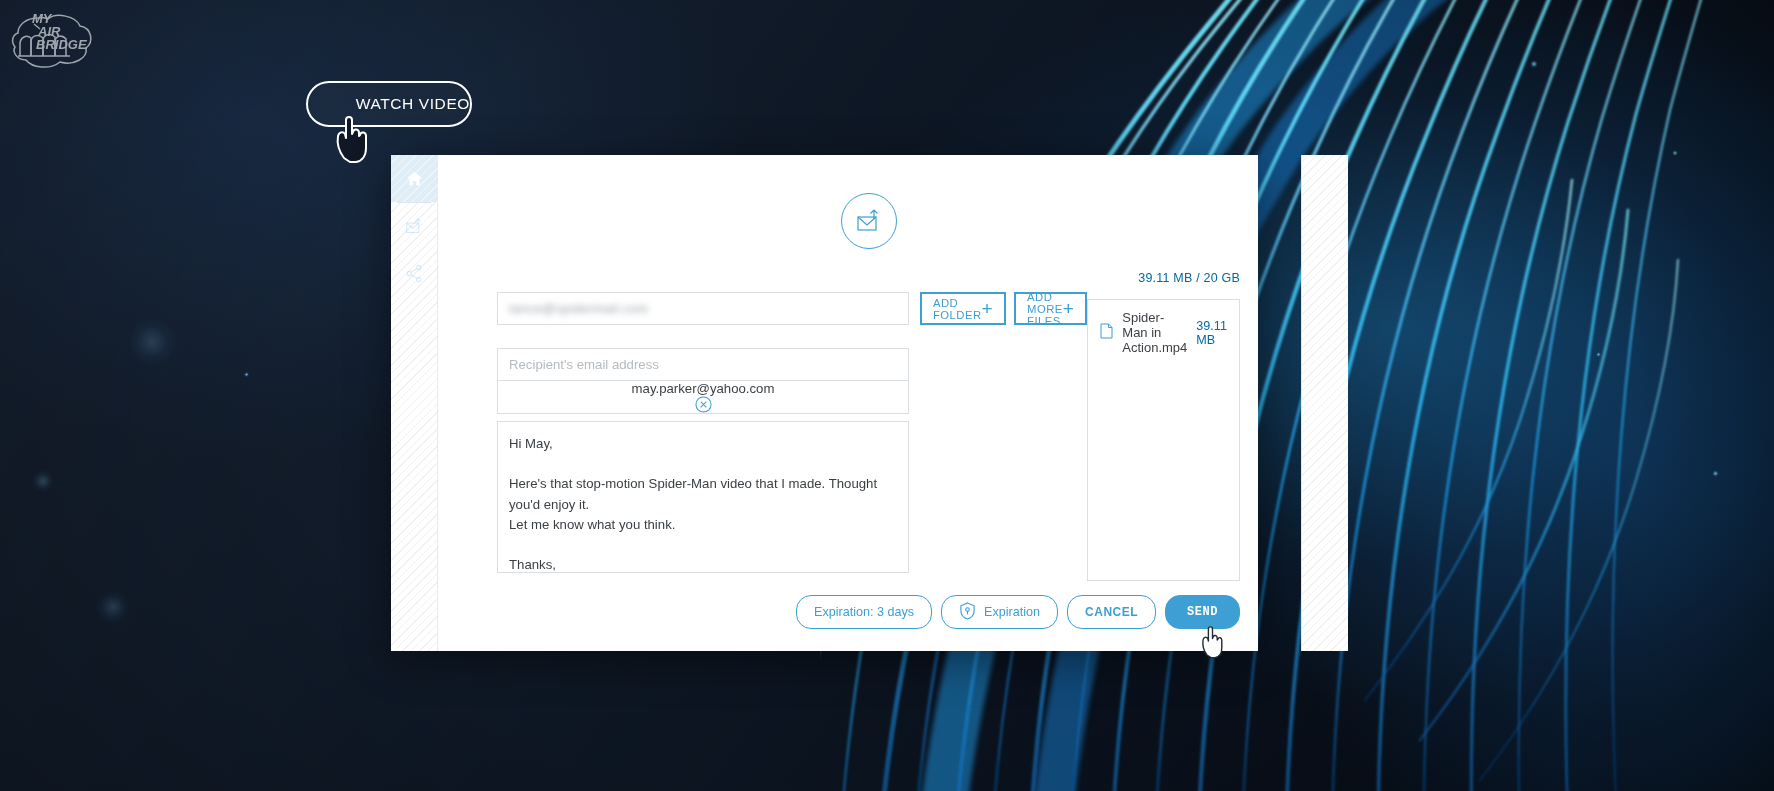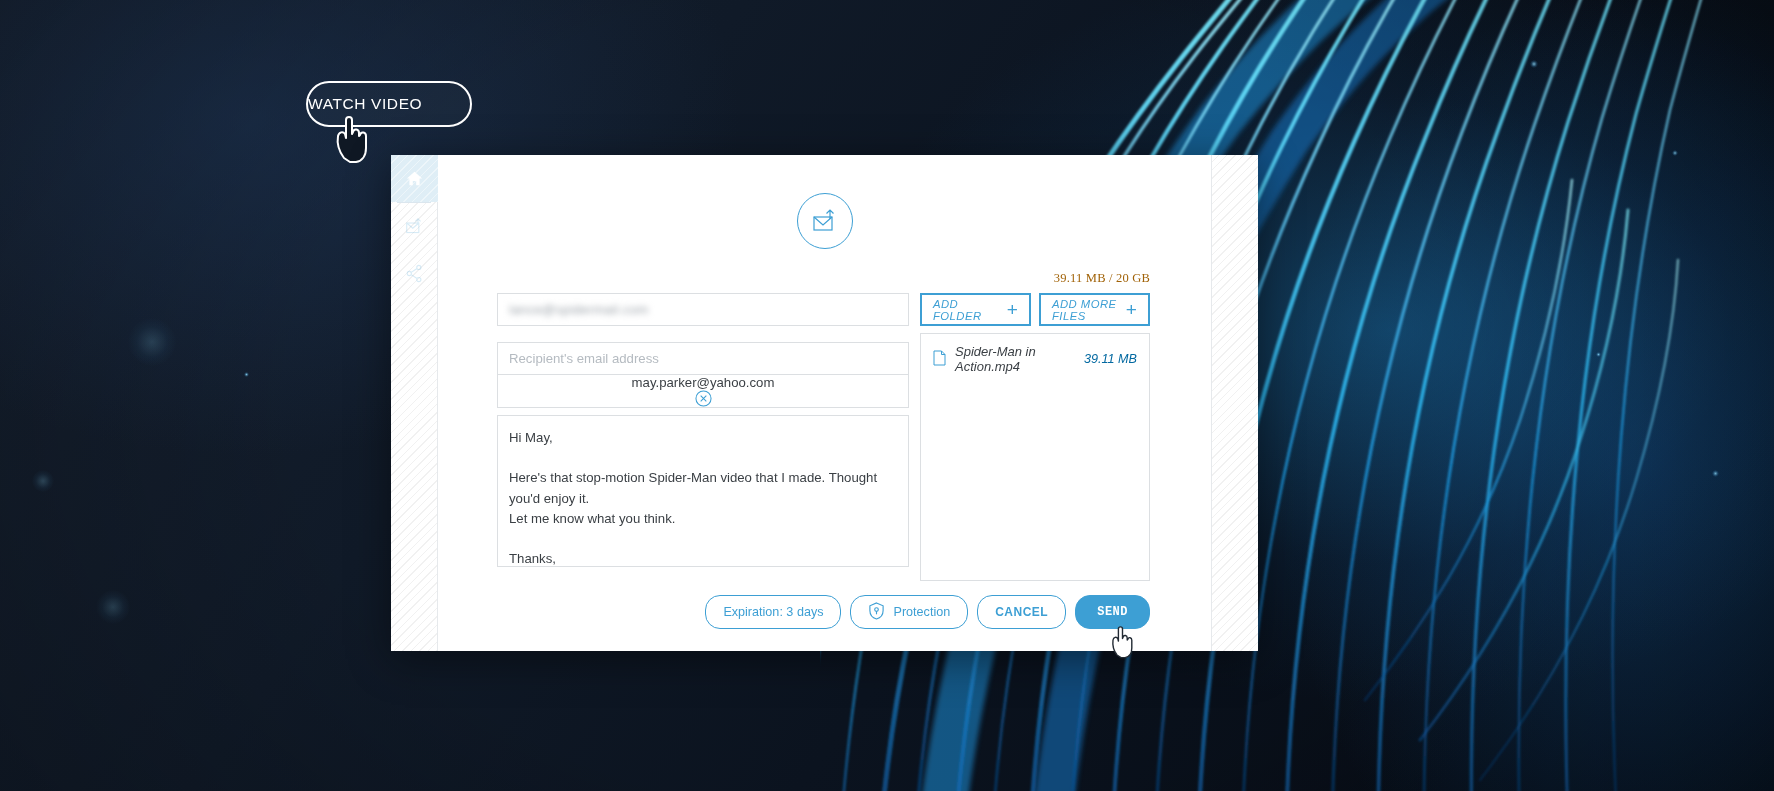--- a/index.html
+++ b/index.html
@@ -69,21 +69,21 @@
     top: 81px;
     width: 166px;
     height: 46px;
     border: 2px solid #ffffff;
     border-radius: 23px;
     color: #ffffff;
     font-size: 15.5px;
     letter-spacing: 0.6px;
     display: flex;
     align-items: center;
-    justify-content: flex-start;
+    justify-content: flex-end;
     background: rgba(255,255,255,0.02);
   }
   .hand-cursor-wv {
     position: absolute;
     left: 334px;
     top: 114px;
     width: 38px;
     height: 50px;
   }
 
@@ -160,49 +160,48 @@
   .send-icon {
     width: 56px; height: 56px;
     border: 1px solid #3d9fd4;
     border-radius: 50%;
     display: flex; align-items: center; justify-content: center;
   }
 
   .storage-row {
     text-align: right;
     padding: 22px 61px 0 0;
-    color: #a16207;
+    color: #0369a1;
     font-size: 12.5px;
     letter-spacing: 0.2px;
-    font-family: Liberation Serif, serif;
   }
 
   .columns {
     display: flex;
     padding: 7px 61px 0 59px;
     gap: 11px;
     flex: 1;
   }
 
   .col-left  { width: 412px; flex: 0 0 412px; }
-  .col-right { flex: 1; display: flex; flex-direction: column; font-style: italic; }
+  .col-right { flex: 1; display: flex; flex-direction: row; }
 
   
   .field {
     border: 1px solid #dcdfe2;
     height: 33px;
     display: flex;
     align-items: center;
     padding: 0 11px;
     font-size: 13.2px;
     color: #3a3f44;
     background: #fff;
   }
   .field + .field { margin-top: 0; border-top: none; }
-  .field.spaced { margin-top: 16px; border-top: 1px solid #dcdfe2; }
+  .field.spaced { margin-top: 23px; border-top: 1px solid #dcdfe2; }
   .field.placeholder { color: #b5bbc1; }
 
   .blur-text {
     color: #9aa1a8;
     filter: blur(3.4px);
     font-size: 13.2px;
     letter-spacing: 0.3px;
   }
 
   .chip-row { justify-content: space-between; flex-direction: column; }
@@ -365,20 +364,41 @@
   <div class="glow-dot" style="left:1530px;top:60px;width:8px;height:8px;"></div>
   <div class="glow-dot" style="left:1672px;top:150px;width:6px;height:6px;"></div>
   <div class="glow-dot" style="left:1596px;top:352px;width:5px;height:5px;"></div>
   <div class="glow-dot" style="left:1712px;top:470px;width:7px;height:7px;"></div>
   <div class="glow-dot" style="left:128px;top:318px;width:48px;height:48px;opacity:.22"></div>
   <div class="glow-dot" style="left:96px;top:590px;width:34px;height:34px;opacity:.25"></div>
   <div class="glow-dot" style="left:32px;top:470px;width:22px;height:22px;opacity:.3"></div>
   <div class="glow-dot" style="left:244px;top:372px;width:5px;height:5px;"></div>
   <div class="bg-vignette"></div>
 
+  <div class="logo">
+    <svg width="160" height="68" viewBox="0 0 160 68">
+      <g fill="none" stroke="#9fa6ad" stroke-width="1.5">
+        <path d="M 30 10 C 18 10 10 17 10 25 C 4 27 3 34 7 39 C 4 44 9 52 18 52
+                 C 24 60 42 62 52 54 C 66 58 80 50 78 40 C 86 34 84 20 72 18
+                 C 68 8 48 4 40 11 C 37 10 33 9 30 10 Z"></path>
+        <path d="M 12 48 L 12 36 C 12 30 18 26 23 30 L 23 48"></path>
+        <path d="M 23 48 L 23 34 C 23 28 30 25 35 30 L 35 48"></path>
+        <path d="M 35 48 L 35 33 C 35 27 42 24 47 29 L 47 48"></path>
+        <path d="M 47 48 L 47 34 C 47 28 54 26 58 31 L 58 48"></path>
+        <path d="M 10 48 L 62 48"></path>
+      </g>
+      <g fill="#9fa6ad" font-family="Liberation Sans, sans-serif" font-weight="bold" font-style="italic">
+        <text x="24" y="15" font-size="13">MY</text>
+        <text x="30" y="28" font-size="13">AIR</text>
+        <text x="28" y="41" font-size="13">BRIDGE</text>
+        <text x="77" y="41" font-size="11">.</text>
+      </g>
+      <path d="M 26 16 L 32 21" stroke="#9fa6ad" stroke-width="1.3" fill="none"></path>
+    </svg>
+  </div>
 
   <div class="watch-video">
     <span>WATCH VIDEO</span>
   </div>
   <div class="hand-cursor-wv">
     <svg width="38" height="50" viewBox="0 0 38 50">
       <path d="M 10 44 C 4 36 3 28 4 22 C 5 18 9 17 11 20 L 12 24 L 12 6
                C 12 2 18 2 18 6 L 18 20 L 19 18 C 20 14 25 15 25 19 L 25 22
                L 26 21 C 27 17 32 18 32 22 L 32 34 C 32 42 28 47 22 48 L 16 48 Z" fill="#0f1824" stroke="#ffffff" stroke-width="2" stroke-linejoin="round"></path>
     </svg>
@@ -489,21 +509,21 @@
           <span>Expiration: 3 days</span>
         </div>
         <div class="pill">
           <span>
             <svg width="17" height="18" viewBox="0 0 18 19">
               <path d="M9 1 L16 4 L16 9 C16 14 12.5 17 9 18 C5.5 17 2 14 2 9 L2 4 Z" fill="none" stroke="#3d9fd4" stroke-width="1.2"></path>
               <circle cx="9" cy="8" r="1.9" fill="none" stroke="#3d9fd4" stroke-width="1.2"></circle>
               <path d="M9 9.8 L9 13" stroke="#3d9fd4" stroke-width="1.2"></path>
             </svg>
           </span>
-          <span>Protection</span>
+          <span>Expiration</span>
         </div>
         <div class="pill caps">
           <span>CANCEL</span>
         </div>
         <div class="pill primary">
           <span>SEND</span>
         </div>
 
         <div class="hand-cursor-send">
           <svg width="26" height="34" viewBox="0 0 26 34">

